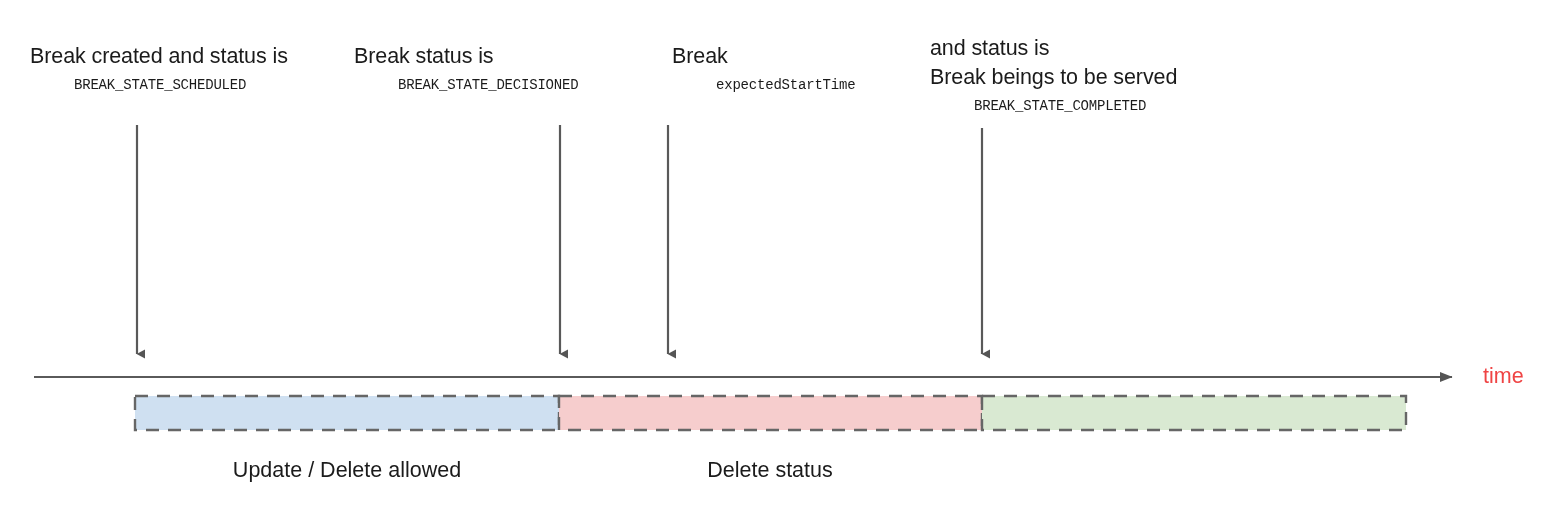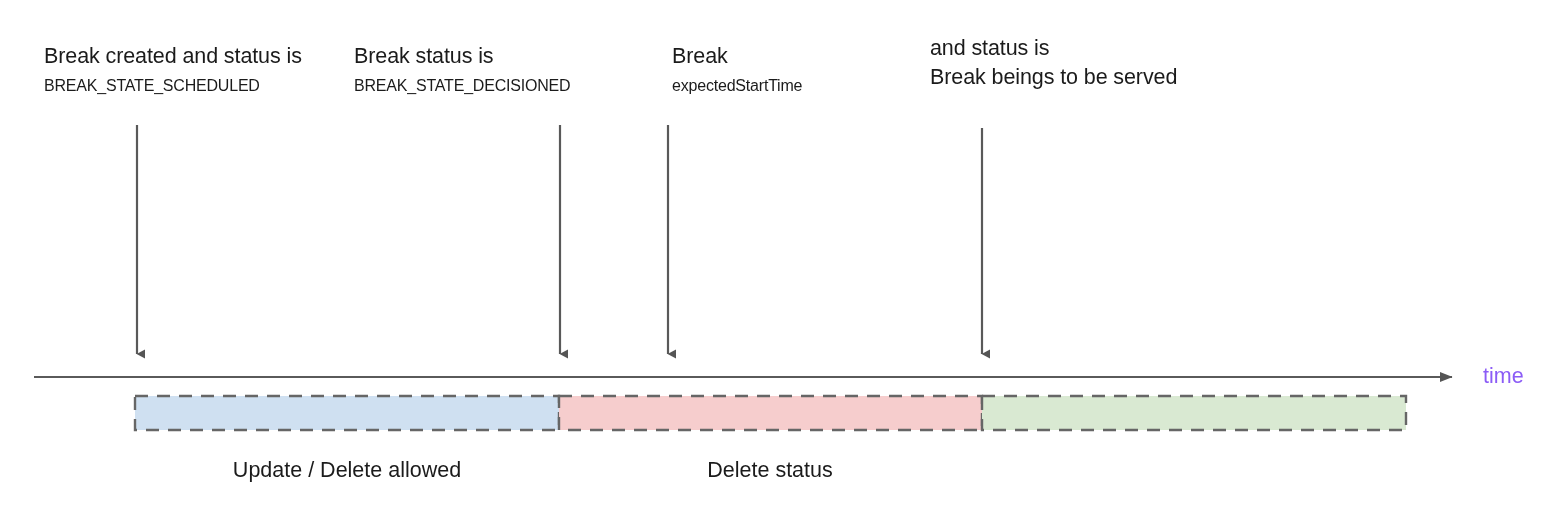--- a/index.html
+++ b/index.html
@@ -30,45 +30,46 @@
     white-space: nowrap;
   }
   .ann-line {
     display: block;
     font-size: 21.5px;
     font-family: "Liberation Sans", sans-serif;
     color: #1b1b1b;
     letter-spacing: -0.1px;
   }
   .ann-line.mono {
-    font-family: Liberation Sans, sans-serif;
-    font-size: 16px;
+    font-family: Liberation Mono, monospace;
+    font-size: 14px;
     letter-spacing: -0.2px;
+    margin-left: 44px;
   }
 
-  #ann-1 { left: 44px;  top: 42px; }
+  #ann-1 { left: 30px;  top: 42px; }
   #ann-2 { left: 354px; top: 42px; }
   #ann-3 { left: 672px; top: 42px; }
   #ann-4 { left: 930px; top: 34px; }
 
   
   #diagram-svg {
     position: absolute;
     left: 0; top: 0;
     width: 1558px;
     height: 520px;
   }
 
   
   #time-caption {
     position: absolute;
     left: 1483px;
     top: 364px;
     font-size: 21.5px;
-    color: #8b5cf6;
+    color: #ef4444;
     white-space: nowrap;
     text-align: center;
   }
 
   
   .region-caption {
     position: absolute;
     top: 458px;
     font-size: 21.5px;
     color: #1b1b1b;
@@ -93,20 +94,21 @@
   </div>
 
   <div class="annotation" id="ann-2">
     <span class="ann-line">Break status is</span>
     <span class="ann-line mono">BREAK_STATE_DECISIONED</span>
   </div>
 
   <div class="annotation" id="ann-4">
     <span class="ann-line">and status is</span>
     <span class="ann-line">Break beings to be served</span>
+    <span class="ann-line mono">BREAK_STATE_COMPLETED</span>
   </div>
 
   <svg id="diagram-svg" viewBox="0 0 1558 520" xmlns="http://www.w3.org/2000/svg">
     <defs>
       <marker id="arrowhead-down" markerWidth="10" markerHeight="9" refX="5" refY="8.4" orient="auto" markerUnits="userSpaceOnUse">
         <polygon points="0.4,0 9.6,0 5,8.8" fill="#555555"></polygon>
       </marker>
       <marker id="arrowhead-right" markerWidth="13" markerHeight="11" refX="12" refY="5.5" orient="auto" markerUnits="userSpaceOnUse">
         <polygon points="0,0.5 12.6,5.5 0,10.5" fill="#555555"></polygon>
       </marker>

